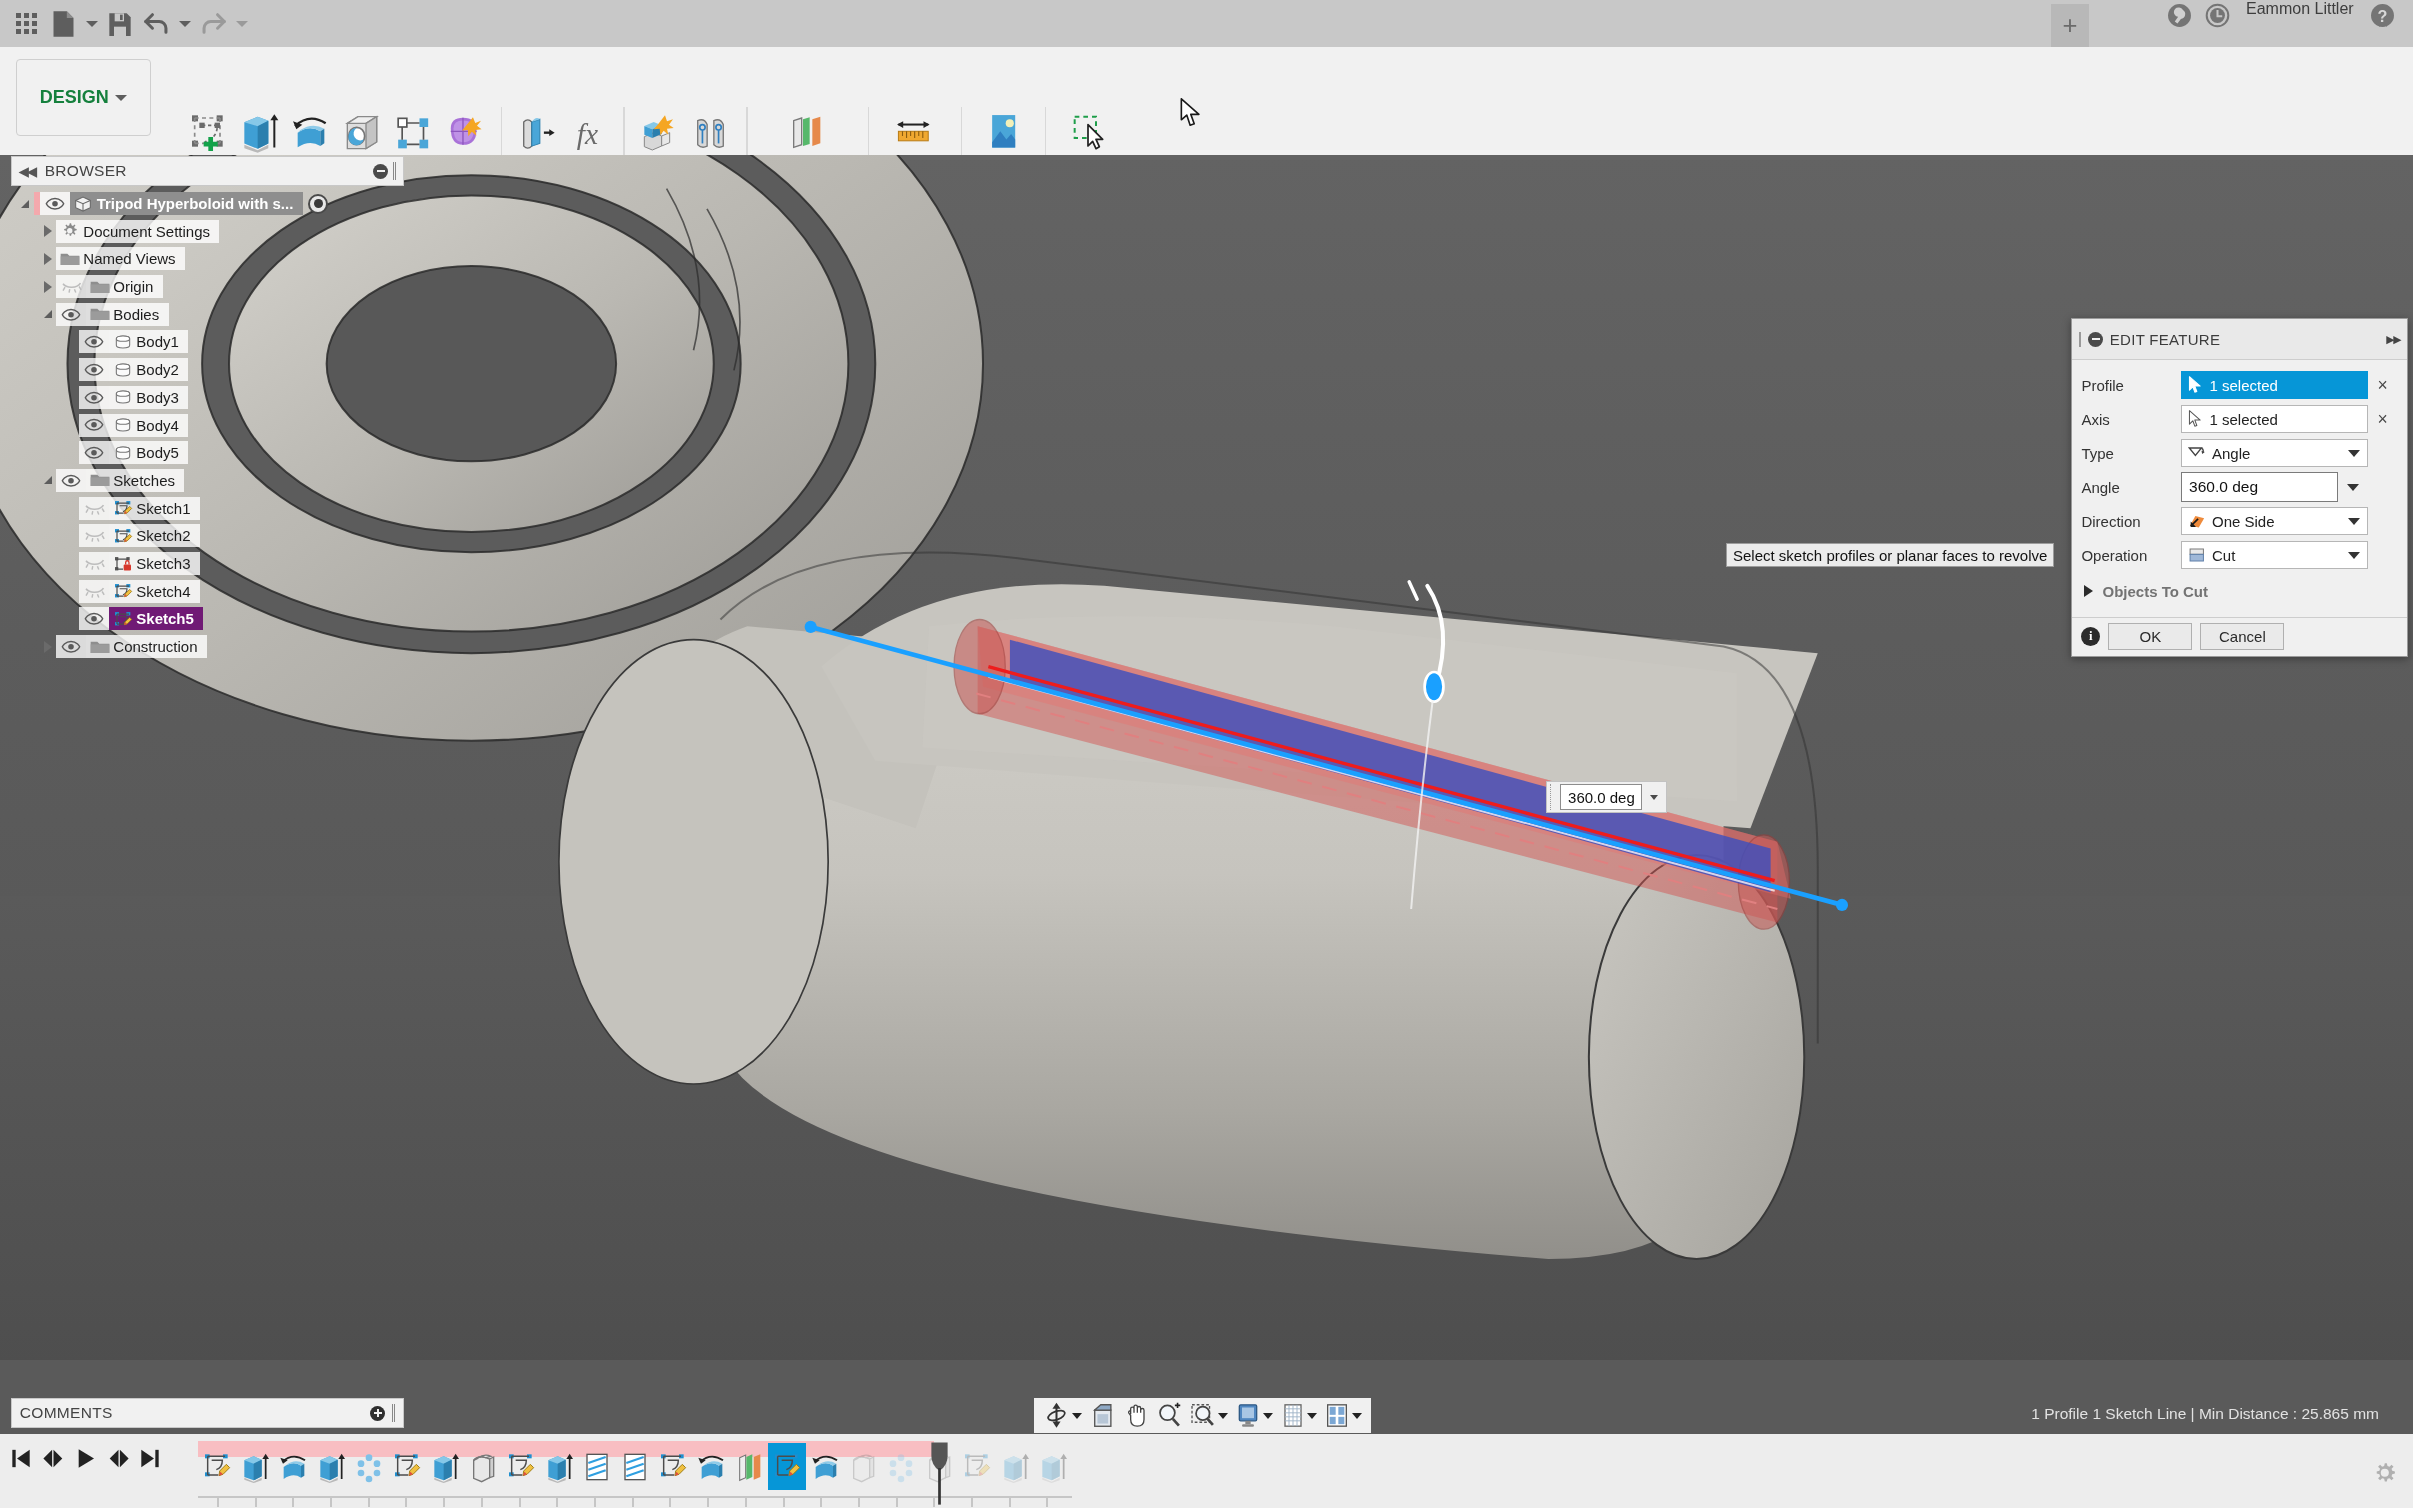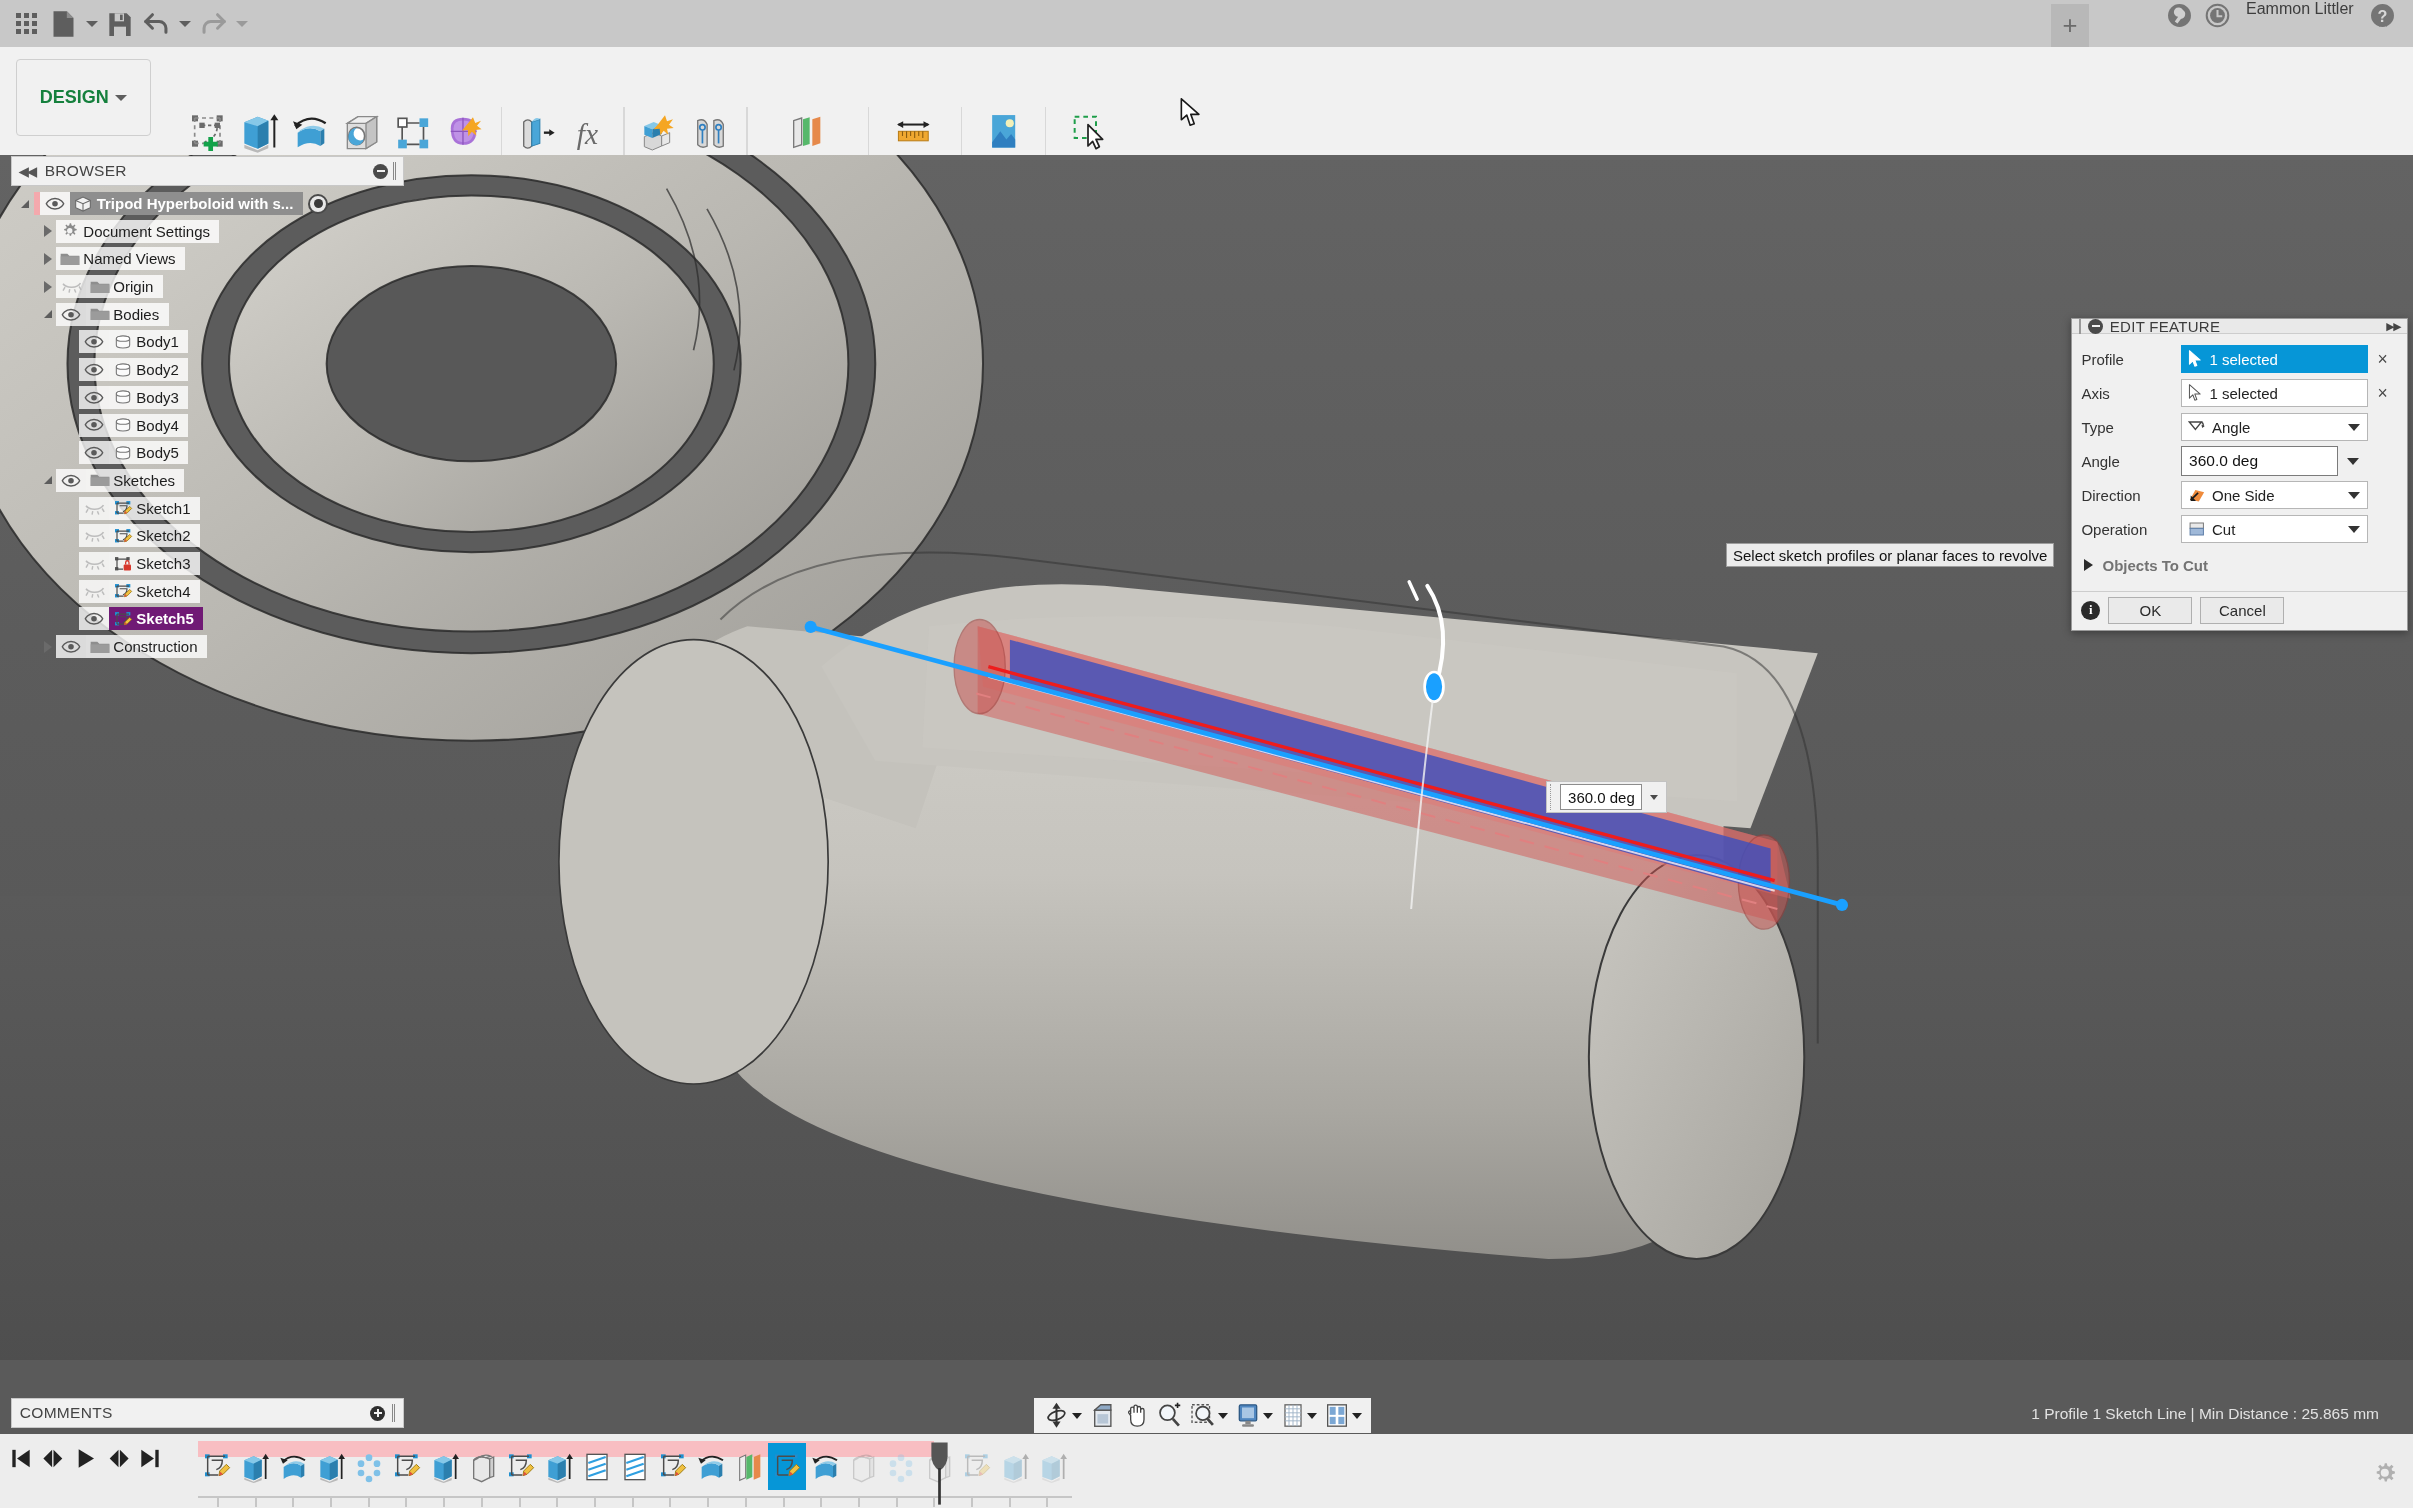--- a/index.html
+++ b/index.html
@@ -137,21 +137,21 @@
   }
   .radio-o i { width: 8.8px; height: 8.8px; border-radius: 50%; background: #3a3a3a; display: block; }
 
   
   .dialog {
     position: absolute; left: 2071px; top: 318px; width: 337px;
     background: #f0f0f0; border: 0.7px solid #9a9a9a;
     box-shadow: 0 2px 8px rgba(0,0,0,.35);
   }
   .dlg-head {
-    height: 15px; background: #e9e9e9; border-bottom: 0.7px solid #cdcdcd;
+    height: 41px; background: #e9e9e9; border-bottom: 0.7px solid #cdcdcd;
     display: flex; align-items: center; padding: 0 6.7px; gap: 6.7px;
   }
   .dlg-grip { width: 2.7px; height: 15px; border-left: 1.3px solid #999; border-right: 1.3px solid #999; }
   .dlg-title { font-size: 15px; color: #3c3c3c; letter-spacing: 0.3px; }
   .dlg-pin { margin-left: auto; color: #444; font-size: 10.8px; letter-spacing: -1.3px; }
   .dlg-body { padding: 8px 9.4px 6.7px 9.4px; }
   .frow { display: flex; align-items: center; height: 34px; }
   .flabel { width: 100px; font-size: 15px; color: #333; }
   .finput {
     flex: 1; height: 28px; background: #fff; border: 0.7px solid #b6b6b6;

